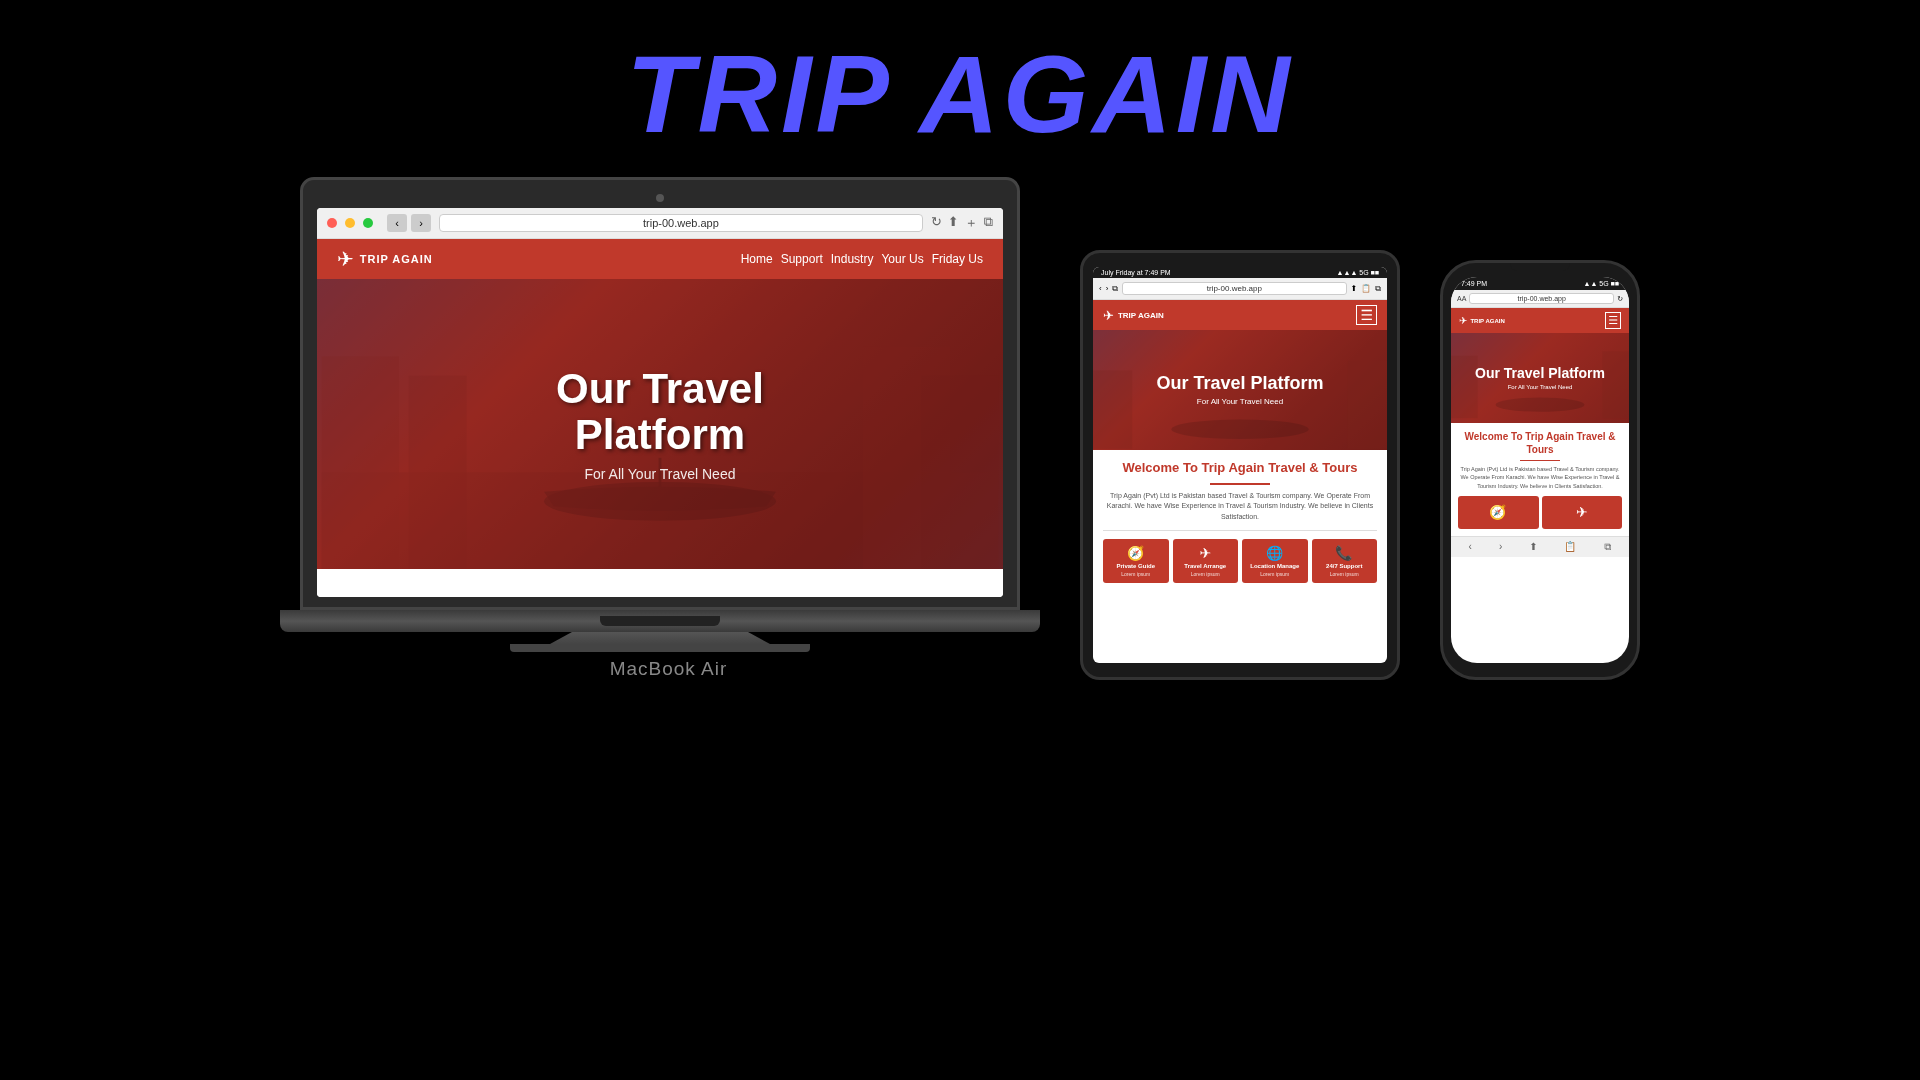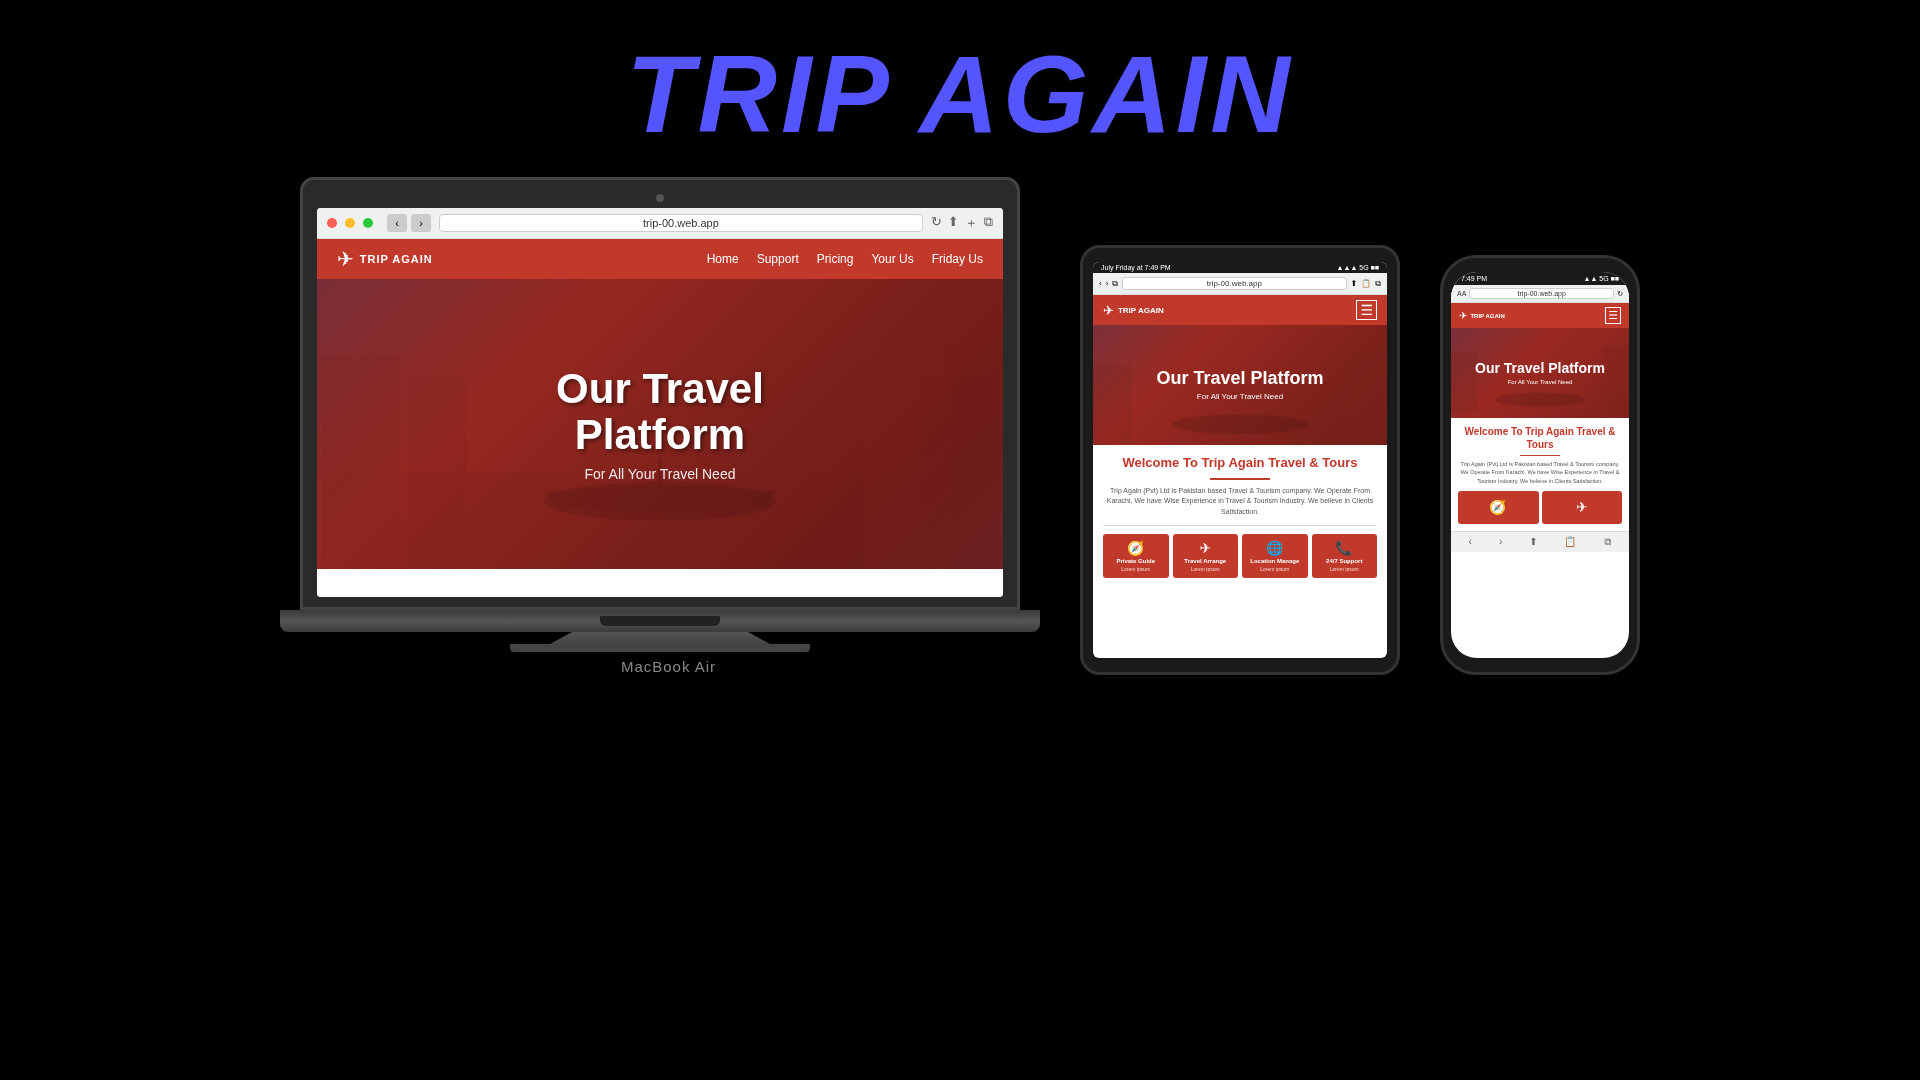--- a/index.html
+++ b/index.html
@@ -100,21 +100,21 @@
     .site-header {
       background: #c0392b;
       padding: 8px 20px;
       display: flex;
       align-items: center;
       justify-content: space-between;
     }
     .site-logo { display: flex; align-items: center; gap: 6px; }
     .site-logo-icon { color: #fff; font-size: 20px; }
     .site-logo-text { color: #fff; font-size: 11px; font-weight: bold; letter-spacing: 1px; }
-    .site-nav { display: flex; gap: 18px; align-items: center; }
+    .site-nav { display: flex; gap: 8px; align-items: center; }
     .site-nav-item { color: #fff; font-size: 12px; cursor: pointer; font-weight: 500; }
 
     .site-hero {
       position: relative;
       height: 290px;
       overflow: hidden;
     }
     .hero-bg {
       width: 100%;
       height: 100%;
@@ -166,21 +166,21 @@
       border-radius: 0 0 6px 6px;
     }
     .laptop-foot {
       width: 300px;
       height: 8px;
       background: #444;
       border-radius: 0 0 4px 4px;
     }
     .laptop-label {
       color: #888;
-      font-size: 15px;
+      font-size: 19px;
       margin-top: 6px;
       letter-spacing: 1px;
       margin-left: 17px;
     }
 
     
     .tablet-wrapper {
       display: flex;
       flex-direction: column;
       align-items: center;
@@ -490,21 +490,21 @@
         </div>
 
         <div class="site-header">
           <div class="site-logo">
             <span class="site-logo-icon">✈</span>
             <span class="site-logo-text">TRIP AGAIN</span>
           </div>
           <div class="site-nav">
             <span class="site-nav-item">Home</span>
             <span class="site-nav-item">Support</span>
-            <span class="site-nav-item">Pricing</span>
+            <span class="site-nav-item">Industry</span>
             <span class="site-nav-item">Your Us</span>
             <span class="site-nav-item">Friday Us</span>
           </div>
         </div>
 
         <div class="site-hero">
           <div class="hero-bg">
 
             <svg class="gondola-svg" viewBox="0 0 700 300" xmlns="http://www.w3.org/2000/svg">
               <rect width="700" height="300" fill="none"></rect>

